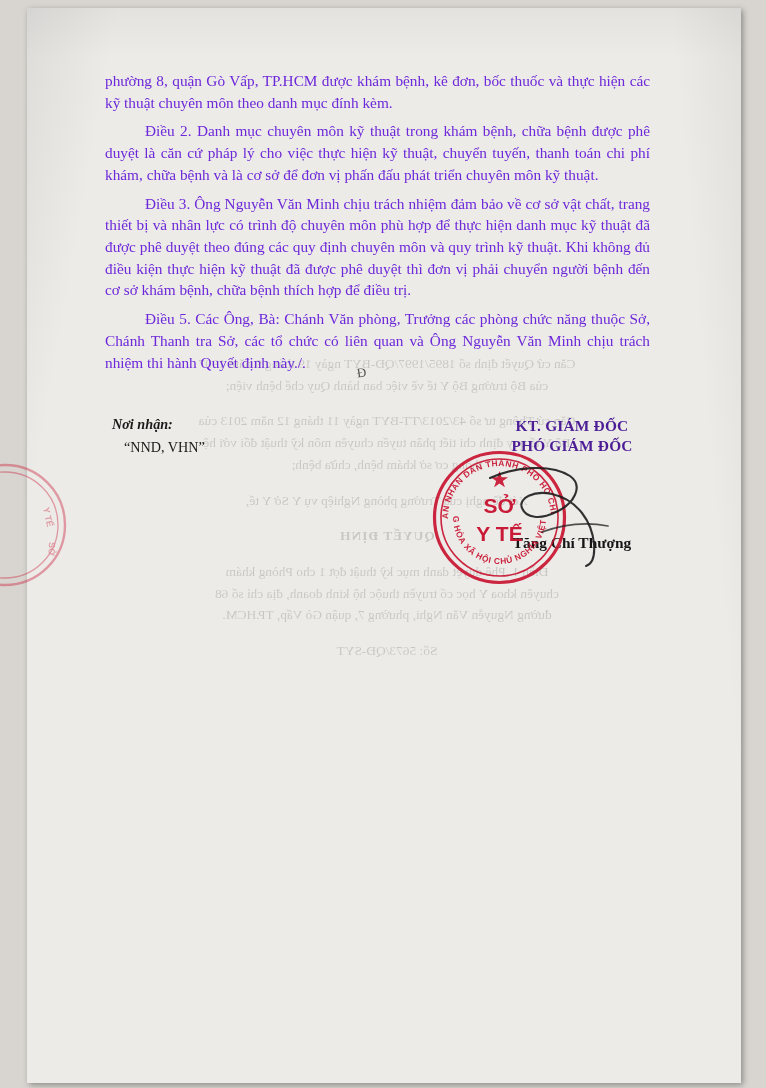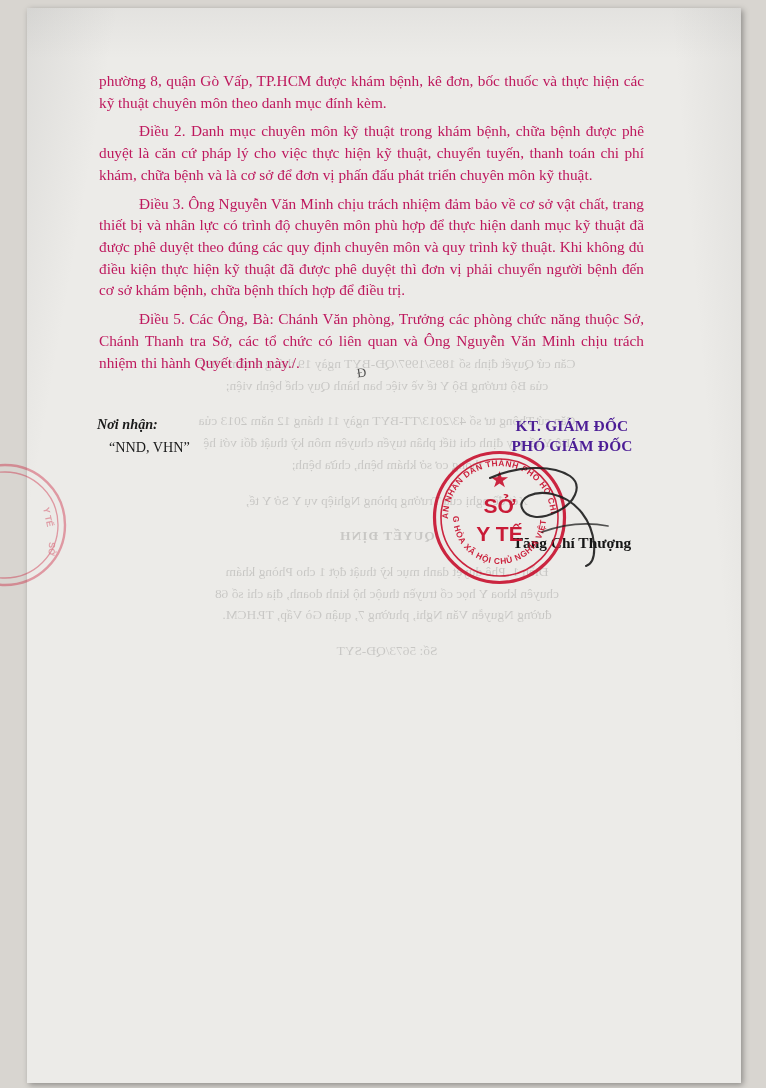--- a/index.html
+++ b/index.html
@@ -41,24 +41,24 @@
     background:
       linear-gradient(100deg, rgba(120,120,120,0.13) 0px, rgba(255,255,255,0) 90px),
       linear-gradient(265deg, rgba(120,120,120,0.10) 0px, rgba(255,255,255,0) 70px),
       linear-gradient(180deg, rgba(150,150,150,0.10) 0px, rgba(255,255,255,0) 50px);
     pointer-events: none;
   }
 
   
   #content {
     position: absolute;
-    left: 72px;
+    left: 78px;
     top: 62px;
     width: 545px;
-    color: #be185d;
+    color: #6d28d9;
     font-size: 15.3px;
     line-height: 1.42;
     text-align: justify;
     text-justify: inter-word;
     z-index: 4;
   }
 
   .para {
     margin: 0 0 2px 0;
     text-indent: 0;
@@ -69,21 +69,21 @@
   .para + .para {
     margin-top: 7px;
   }
   .art {
     font-weight: normal;
   }
 
   
   #recipients {
     position: absolute;
-    left: 70px;
+    left: 85px;
     top: 406px;
     width: 240px;
     font-size: 14.2px;
     line-height: 1.46;
     color: #1a1a1a;
     z-index: 4;
   }
   #recipients .title {
     font-weight: bold;
     font-style: italic;

